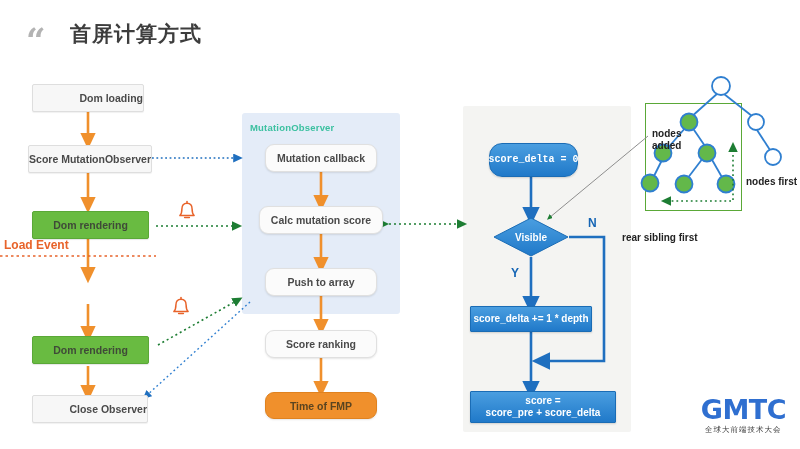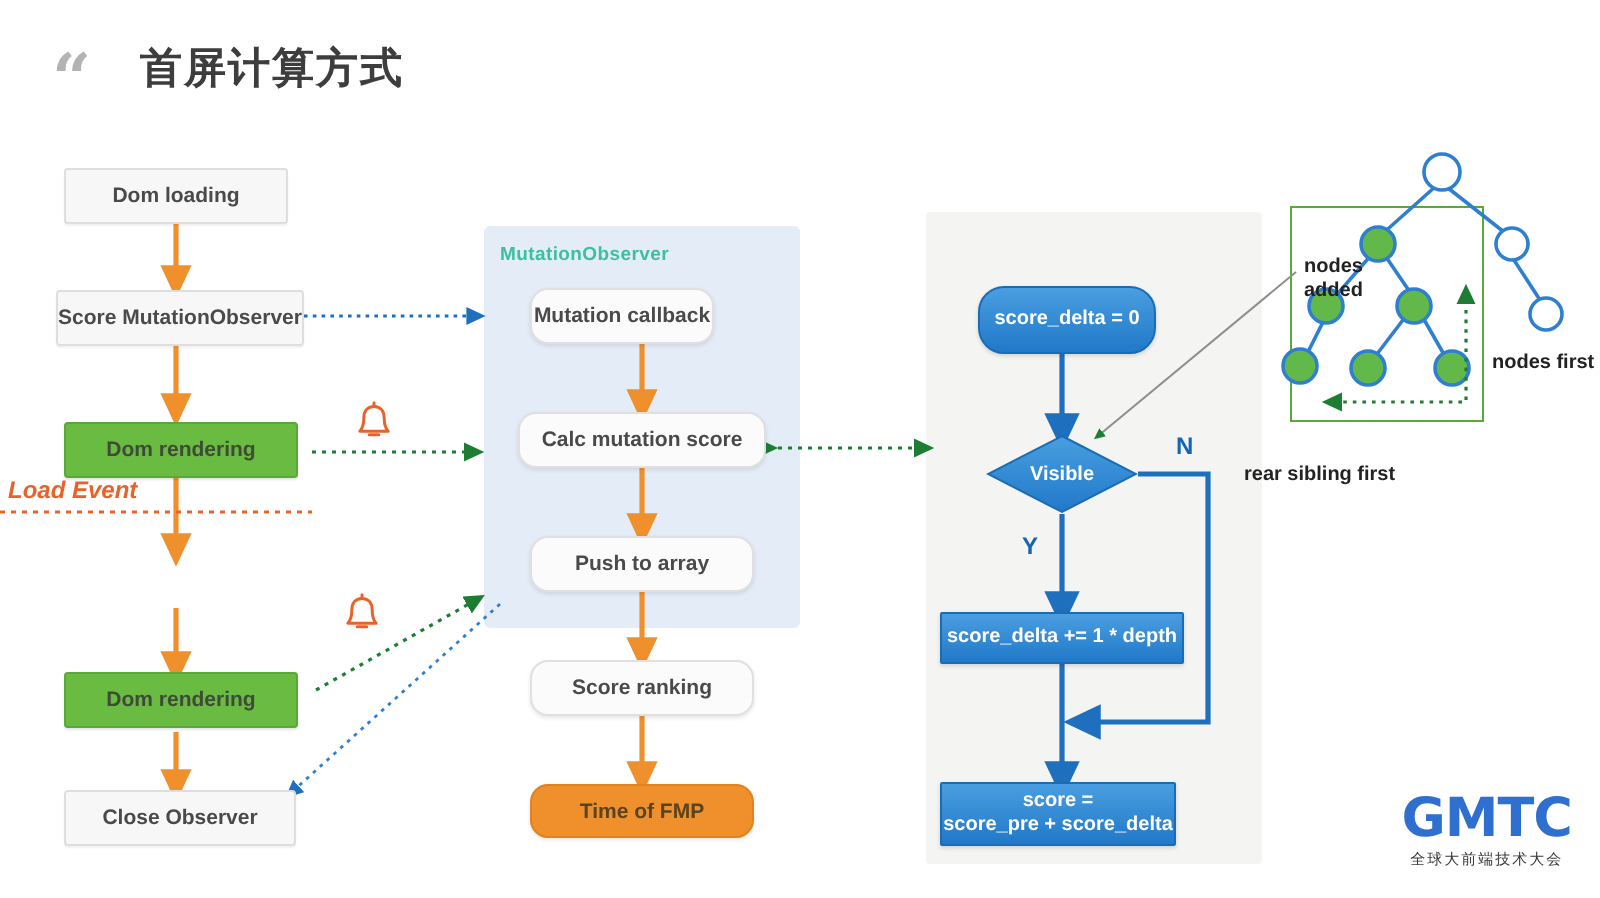--- a/index.html
+++ b/index.html
@@ -32,20 +32,21 @@
     text-align:center;
     font-size:10.5px;font-weight:700;color:#4a4a4a;
     box-sizing:border-box;
     white-space:nowrap;
   }
   .node.plain{
     background:#f7f7f7;
     border:1px solid #dedede;
     border-radius:2px;
     box-shadow:0 1px 1px rgba(0,0,0,0.06);
+    justify-content:flex-end;
   }
   .node.rounded{
     background:#fbfbfb;
     border:1px solid #e0e0e0;
     border-radius:9px;
     box-shadow:0 1px 2px rgba(0,0,0,0.10);
   }
   .node.green{
     background:#69bb41;
     border:1px solid #5aa837;
@@ -94,21 +95,21 @@
   }
 
   
   .stage svg.overlay{
     position:absolute;left:0;top:0;width:800px;height:449px;
     pointer-events:none;
   }
 
   .load-event-label{
     position:absolute;
-    font-size:12px;font-weight:700;color:#e8632a;white-space:nowrap;font-style:italic;
+    font-size:12px;font-weight:700;color:#e8632a;white-space:nowrap;
   }
   .edge-label{
     position:absolute;
     font-size:12px;font-weight:700;color:#1565b5;
   }
   .tree-label{
     position:absolute;
     font-size:10px;font-weight:700;color:#222222;white-space:nowrap;
     line-height:12px;
   }
@@ -265,37 +266,37 @@
     <path d="M11 3.2 C7.6 3.2 5.9 5.6 5.9 9 c0 3.4 -0.8 5.4 -2 6.6 h14.2 c-1.2 -1.2 -2 -3.2 -2 -6.6 c0 -3.4 -1.7 -5.8 -5.1 -5.8 z" fill="none" stroke="#e8632a" stroke-width="1.5" stroke-linejoin="round"></path>
     <path d="M11 1.4 v1.9" stroke="#e8632a" stroke-width="1.5" stroke-linecap="round"></path>
     <path d="M8.6 17.4 h4.8" stroke="#e8632a" stroke-width="1.5" stroke-linecap="round"></path>
   </svg>
   <svg style="position:absolute;left:170px;top:296px;width:22px;height:24px;" viewBox="0 0 22 24">
     <path d="M11 3.2 C7.6 3.2 5.9 5.6 5.9 9 c0 3.4 -0.8 5.4 -2 6.6 h14.2 c-1.2 -1.2 -2 -3.2 -2 -6.6 c0 -3.4 -1.7 -5.8 -5.1 -5.8 z" fill="none" stroke="#e8632a" stroke-width="1.5" stroke-linejoin="round"></path>
     <path d="M11 1.4 v1.9" stroke="#e8632a" stroke-width="1.5" stroke-linecap="round"></path>
     <path d="M8.6 17.4 h4.8" stroke="#e8632a" stroke-width="1.5" stroke-linecap="round"></path>
   </svg>
 
-  <div class="node rounded" style="left:265px;top:144px;width:92px;height:28px;">
+  <div class="node rounded" style="left:265px;top:144px;width:112px;height:28px;">
     <span>Mutation callback</span>
   </div>
   <div class="node rounded" style="left:259px;top:206px;width:124px;height:28px;">
     <span>Calc mutation score</span>
   </div>
   <div class="node rounded" style="left:265px;top:330px;width:112px;height:28px;">
     <span>Score ranking</span>
   </div>
   <div class="node rounded" style="left:265px;top:268px;width:112px;height:28px;">
     <span>Push to array</span>
   </div>
   <div class="node orange" style="left:265px;top:392px;width:112px;height:27px;">
     <span>Time of FMP</span>
   </div>
 
-  <div class="node blue pill" style="left:489px;top:143px;width:89px;height:34px;">
+  <div class="node blue pill" style="left:489px;top:143px;width:89px;height:34px;font-family:Liberation Mono, monospace;">
     <span>score_delta = 0</span>
   </div>
 
   <div style="position:absolute;left:493px;top:217px;width:76px;height:40px;">
     <svg viewBox="0 0 76 40" style="position:absolute;left:0;top:0;width:76px;height:40px;">
       <defs>
         <linearGradient id="dg" x1="0" y1="0" x2="0" y2="1">
           <stop offset="0%" stop-color="#4a9ee0"></stop>
           <stop offset="100%" stop-color="#2079c9"></stop>
         </linearGradient>
@@ -305,21 +306,21 @@
     <div style="position:absolute;left:0;top:0;width:76px;height:40px;display:flex;align-items:center;justify-content:center;font-size:10px;font-weight:700;color:#fff;">Visible</div>
   </div>
 
   <div class="edge-label" style="left:588px;top:216px;">N</div>
   <div class="edge-label" style="left:511px;top:266px;">Y</div>
 
   <div class="node blue rect" style="left:470px;top:306px;width:122px;height:26px;">
     <span>score_delta += 1 * depth</span>
   </div>
 
-  <div class="node blue rect" style="left:470px;top:391px;width:118px;height:32px;flex-direction:column;">
+  <div class="node blue rect" style="left:470px;top:391px;width:146px;height:32px;flex-direction:column;">
     <span>score =</span>
     <span>score_pre + score_delta</span>
   </div>
 
   <div class="tree-label" style="left:652px;top:128px;">
     <div>nodes</div>
     <div>added</div>
   </div>
   <div class="tree-label" style="left:746px;top:176px;">nodes first</div>
   <div class="tree-label" style="left:622px;top:232px;">rear sibling first</div>

